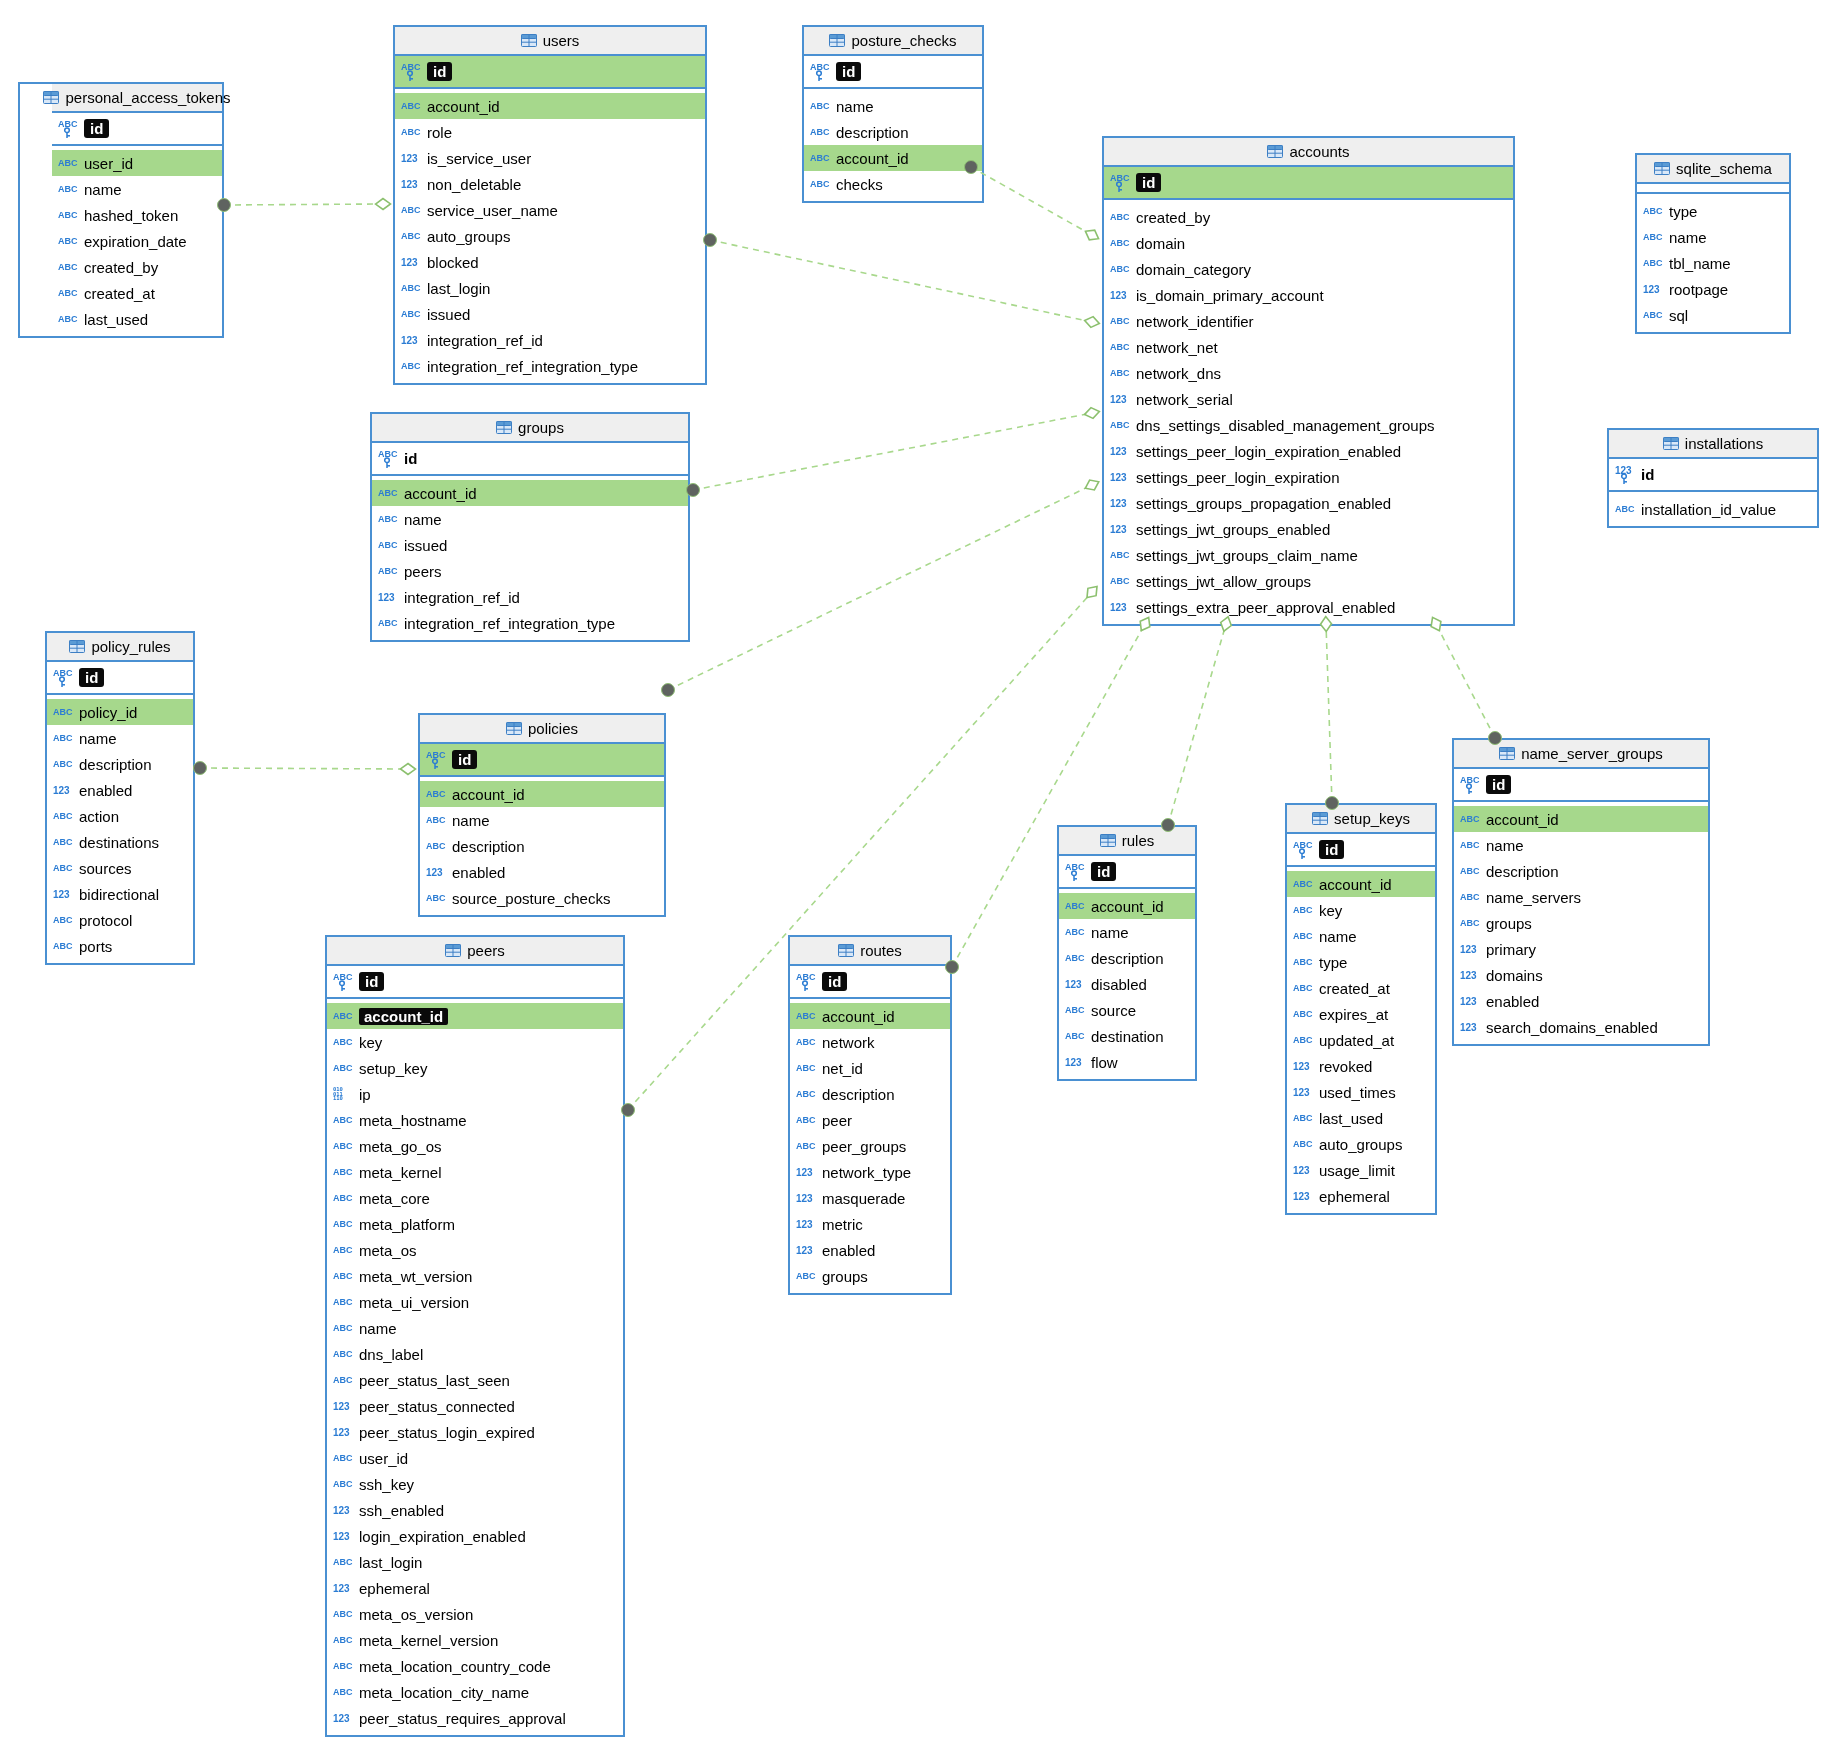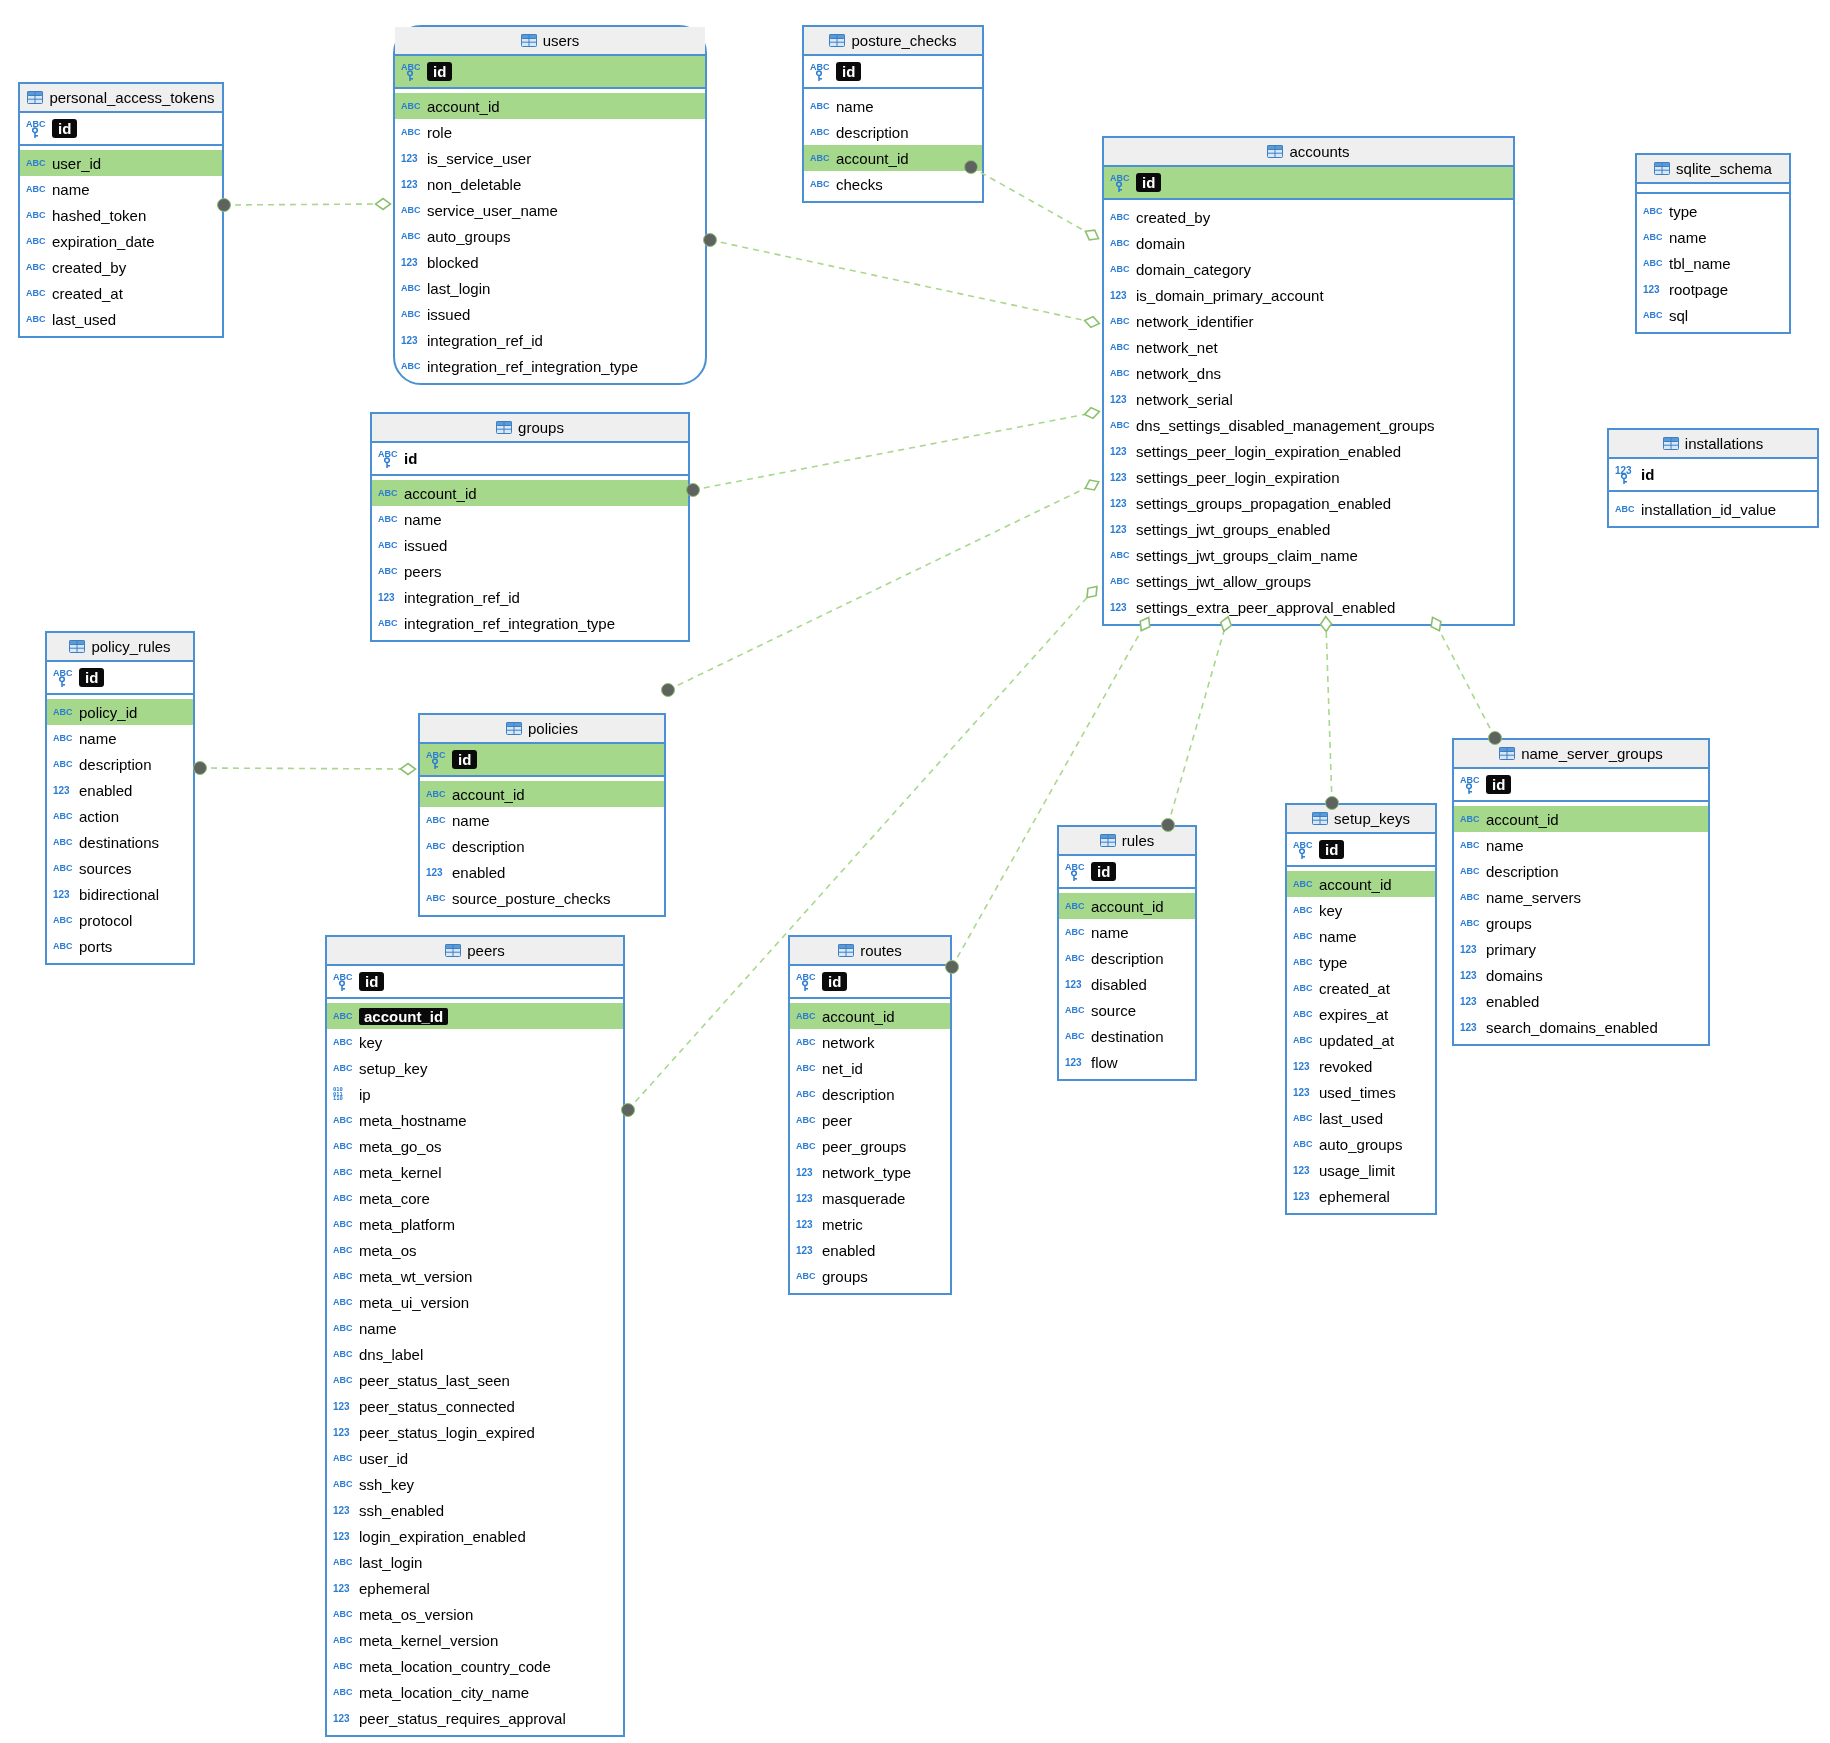--- a/index.html
+++ b/index.html
@@ -85,21 +85,21 @@
         <line class="rel-line" x1="1332" y1="803" x2="1326" y2="624"></line>
         <circle class="rel-dot" cx="1332" cy="803" r="6.5"></circle>
         <path class="rel-diamond" d="M -7.5 0 L 0 -5.5 L 7.5 0 L 0 5.5 Z" transform="translate(1326 624) rotate(-91.9)"></path>
       </g>
       <g>
         <line class="rel-line" x1="1495" y1="738" x2="1436" y2="624"></line>
         <circle class="rel-dot" cx="1495" cy="738" r="6.5"></circle>
         <path class="rel-diamond" d="M -7.5 0 L 0 -5.5 L 7.5 0 L 0 5.5 Z" transform="translate(1436 624) rotate(-117.4)"></path>
       </g>
     </svg>
-<div class="tbl" style="left: 18px; top: 82px; width: 206px;">
+<div class="tbl" style="left: 18px; top: 82px; width: 206px; padding-left: 32px;">
       <div class="tbl-header">
         <span class="tbl-icon">
           <svg width="16" height="13" viewBox="0 0 16 13">
             <rect x="0.5" y="0.5" width="15" height="12" rx="1" fill="#d9e8f8" stroke="#3d7fc4"></rect>
             <rect x="0.5" y="0.5" width="15" height="4" rx="1" fill="#5b9bd5" stroke="#3d7fc4"></rect>
             <line x1="8" y1="1" x2="8" y2="12.5" stroke="#3d7fc4"></line>
             <line x1="0.5" y1="8.2" x2="15.5" y2="8.2" stroke="#3d7fc4"></line>
           </svg>
         </span>
         <span class="tbl-title">personal_access_tokens</span>
@@ -139,21 +139,21 @@
         <div class="row">
           <span class="ic abc">ABC</span>
           <span class="lbl">created_at</span>
         </div>
         <div class="row">
           <span class="ic abc">ABC</span>
           <span class="lbl">last_used</span>
         </div>
       </div>
     </div>
-    <div class="tbl" style="left: 393px; top: 25px; width: 314px; border-radius: 28px;">
+    <div class="tbl" style="left: 393px; top: 25px; width: 314px;">
       <div class="tbl-header">
         <span class="tbl-icon">
           <svg width="16" height="13" viewBox="0 0 16 13">
             <rect x="0.5" y="0.5" width="15" height="12" rx="1" fill="#d9e8f8" stroke="#3d7fc4"></rect>
             <rect x="0.5" y="0.5" width="15" height="4" rx="1" fill="#5b9bd5" stroke="#3d7fc4"></rect>
             <line x1="8" y1="1" x2="8" y2="12.5" stroke="#3d7fc4"></line>
             <line x1="0.5" y1="8.2" x2="15.5" y2="8.2" stroke="#3d7fc4"></line>
           </svg>
         </span>
         <span class="tbl-title">users</span>

